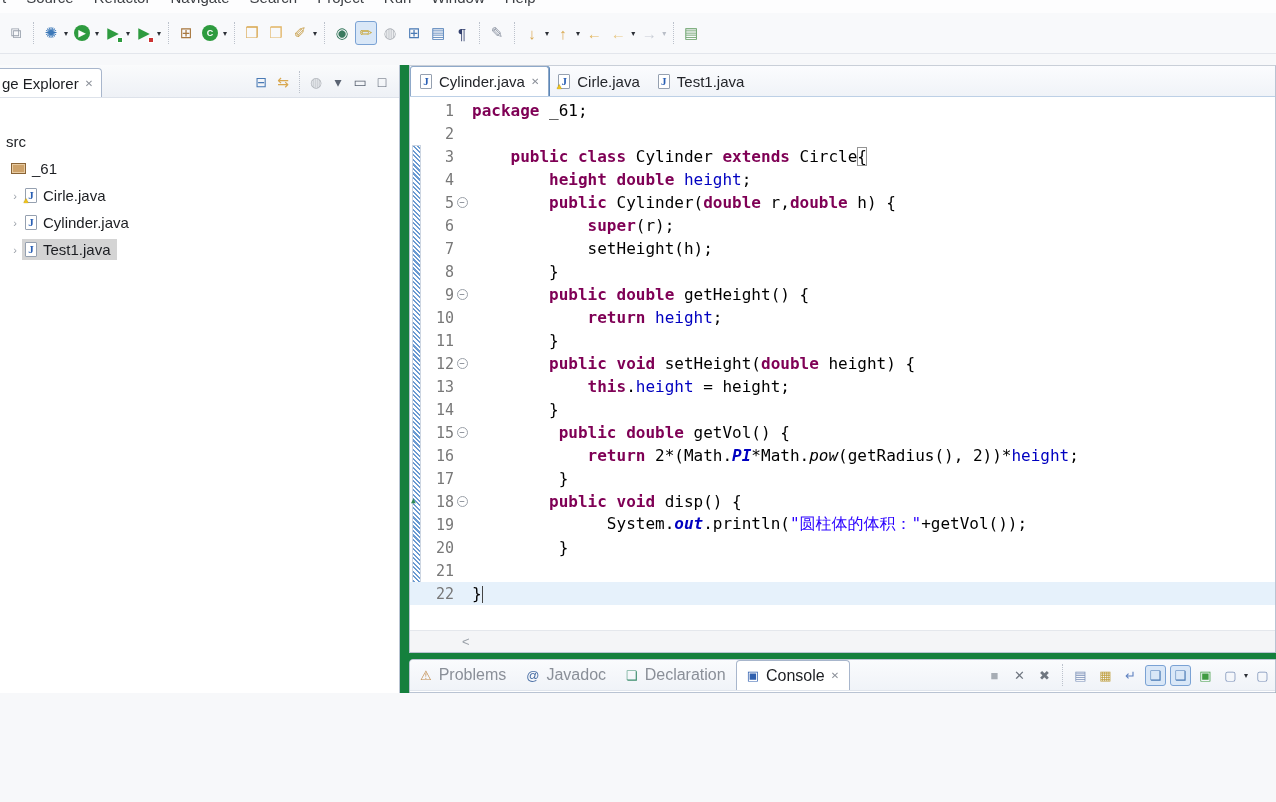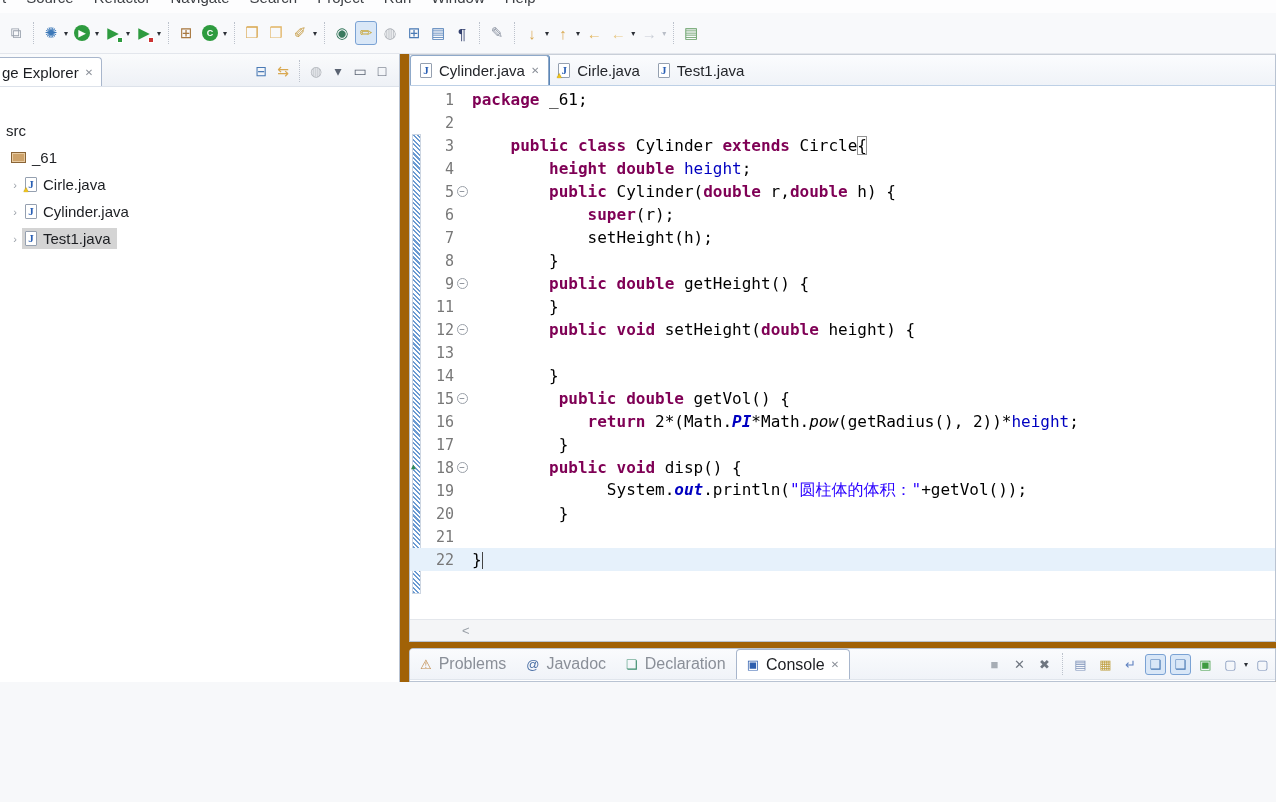--- a/index.html
+++ b/index.html
@@ -20,21 +20,21 @@
           width:22px; height:24px; margin:0 1px; border-radius:3px; font-size:15px; cursor:default; }
   .tbtn.active { background:#d9e7f7; border:1px solid #7aa2d4; }
   .tbtn .circle { display:inline-flex; align-items:center; justify-content:center;
                   width:16px; height:16px; border-radius:50%; color:#fff; font-size:9px; font-weight:bold; }
   .tbtn .badge { position:absolute; right:1px; bottom:2px; width:6px; height:6px; border:1px solid #fff; }
   .dd { font-size:8px; color:#2b2f36; margin:0 2px 0 1px; align-self:center; }
   .dd.dis { color:#b9bec7; }
   .tsep { width:1px; height:22px; border-left:1px dotted #bcc2cc; margin:0 5px; }
 
   
-  #workspace { display:flex; height:628px; background:#a16207; }
+  #workspace { display:flex; height:628px; background:#15803d;margin-top:11px; }
 
   
   #explorer { width:400px; background:#fff; border-right:1px solid #b9c3d2; display:flex; flex-direction:column; }
   #explorer-header { height:33px; background:linear-gradient(#fafbfc,#eef1f6);
                      border-bottom:1px solid #dde2ea; display:flex; align-items:flex-end; }
   #explorer-tab { height:29px; background:#fff; border:1px solid #a8b6cc; border-left:none; border-bottom:none;
                   border-radius:0 4px 0 0; display:flex; align-items:center; padding:0 8px 0 2px; }
   #explorer-tab .lbl { font-size:15px; color:#1c1e22; }
   .tabclose { font-size:10px; color:#8a8f98; margin-left:6px; }
   #explorer-hicons { margin-left:auto; display:flex; align-items:center; padding:0 6px 4px 0; }
@@ -285,23 +285,24 @@
           <div id="range-bar" style="top: 48px; height: 460px;"></div>
         <div class="cline"><span class="lnum">1</span><span class="foldc"></span><span class="ctext"><span class="t-kw">package</span><span class="t-pl"> _61;</span></span></div>
             <div class="cline"><span class="lnum">2</span><span class="foldc"></span><span class="ctext"></span></div>
             <div class="cline"><span class="lnum">3</span><span class="foldc"></span><span class="ctext"><span class="t-pl">    </span><span class="t-kw">public</span><span class="t-pl"> </span><span class="t-kw">class</span><span class="t-pl"> Cylinder </span><span class="t-kw">extends</span><span class="t-pl"> Circle</span><span class="t-brk">{</span></span></div>
             <div class="cline"><span class="lnum">4</span><span class="foldc"></span><span class="ctext"><span class="t-pl">        </span><span class="t-kw">height</span><span class="t-pl"> </span><span class="t-kw">double</span><span class="t-pl"> </span><span class="t-fld">height</span><span class="t-pl">;</span></span></div>
             <div class="cline"><span class="lnum">5</span><span class="foldc"><span class="foldm">−</span></span><span class="ctext"><span class="t-pl">        </span><span class="t-kw">public</span><span class="t-pl"> Cylinder(</span><span class="t-kw">double</span><span class="t-pl"> r,</span><span class="t-kw">double</span><span class="t-pl"> h) {</span></span></div>
             <div class="cline"><span class="lnum">6</span><span class="foldc"></span><span class="ctext"><span class="t-pl">            </span><span class="t-kw">super</span><span class="t-pl">(r);</span></span></div>
             <div class="cline"><span class="lnum">7</span><span class="foldc"></span><span class="ctext"><span class="t-pl">            setHeight(h);</span></span></div>
             <div class="cline"><span class="lnum">8</span><span class="foldc"></span><span class="ctext"><span class="t-pl">        }</span></span></div>
             <div class="cline"><span class="lnum">9</span><span class="foldc"><span class="foldm">−</span></span><span class="ctext"><span class="t-pl">        </span><span class="t-kw">public</span><span class="t-pl"> </span><span class="t-kw">double</span><span class="t-pl"> getHeight() {</span></span></div>
+            <div class="cline"><span class="lnum">10</span><span class="foldc"></span><span class="ctext"><span class="t-pl">            </span><span class="t-kw">return</span><span class="t-pl"> </span><span class="t-fld">height</span><span class="t-pl">;</span></span></div>
             <div class="cline"><span class="lnum">11</span><span class="foldc"></span><span class="ctext"><span class="t-pl">        }</span></span></div>
             <div class="cline"><span class="lnum">12</span><span class="foldc"><span class="foldm">−</span></span><span class="ctext"><span class="t-pl">        </span><span class="t-kw">public</span><span class="t-pl"> </span><span class="t-kw">void</span><span class="t-pl"> setHeight(</span><span class="t-kw">double</span><span class="t-pl"> height) {</span></span></div>
-            <div class="cline"><span class="lnum">13</span><span class="foldc"></span></div>
+            <div class="cline"><span class="lnum">13</span><span class="foldc"></span><span class="ctext"><span class="t-pl">            </span><span class="t-kw">this</span><span class="t-pl">.</span><span class="t-fld">height</span><span class="t-pl"> = height;</span></span></div>
             <div class="cline"><span class="lnum">14</span><span class="foldc"></span><span class="ctext"><span class="t-pl">        }</span></span></div>
             <div class="cline"><span class="lnum">15</span><span class="foldc"><span class="foldm">−</span></span><span class="ctext"><span class="t-pl">         </span><span class="t-kw">public</span><span class="t-pl"> </span><span class="t-kw">double</span><span class="t-pl"> getVol() {</span></span></div>
             <div class="cline"><span class="lnum">16</span><span class="foldc"></span><span class="ctext"><span class="t-pl">            </span><span class="t-kw">return</span><span class="t-pl"> 2*(Math.</span><span class="t-sfld">PI</span><span class="t-pl">*Math.</span><span class="t-smeth">pow</span><span class="t-pl">(getRadius(), 2))*</span><span class="t-fld">height</span><span class="t-pl">;</span></span></div>
             <div class="cline"><span class="lnum">17</span><span class="foldc"></span><span class="ctext"><span class="t-pl">         }</span></span></div>
             <div class="cline"><span class="ovr">▲</span><span class="lnum">18</span><span class="foldc"><span class="foldm">−</span></span><span class="ctext"><span class="t-pl">        </span><span class="t-kw">public</span><span class="t-pl"> </span><span class="t-kw">void</span><span class="t-pl"> disp() {</span></span></div>
             <div class="cline"><span class="lnum">19</span><span class="foldc"></span><span class="ctext"><span class="t-pl">              System.</span><span class="t-sfld">out</span><span class="t-pl">.println(</span><span class="t-str">"圆柱体的体积："</span><span class="t-pl">+getVol());</span></span></div>
             <div class="cline"><span class="lnum">20</span><span class="foldc"></span><span class="ctext"><span class="t-pl">         }</span></span></div>
             <div class="cline"><span class="lnum">21</span><span class="foldc"></span><span class="ctext"></span></div>
             <div class="cline current"><span class="lnum">22</span><span class="foldc"></span><span class="ctext"><span class="t-pl">}</span><span class="caret"></span></span></div>
           </div>

